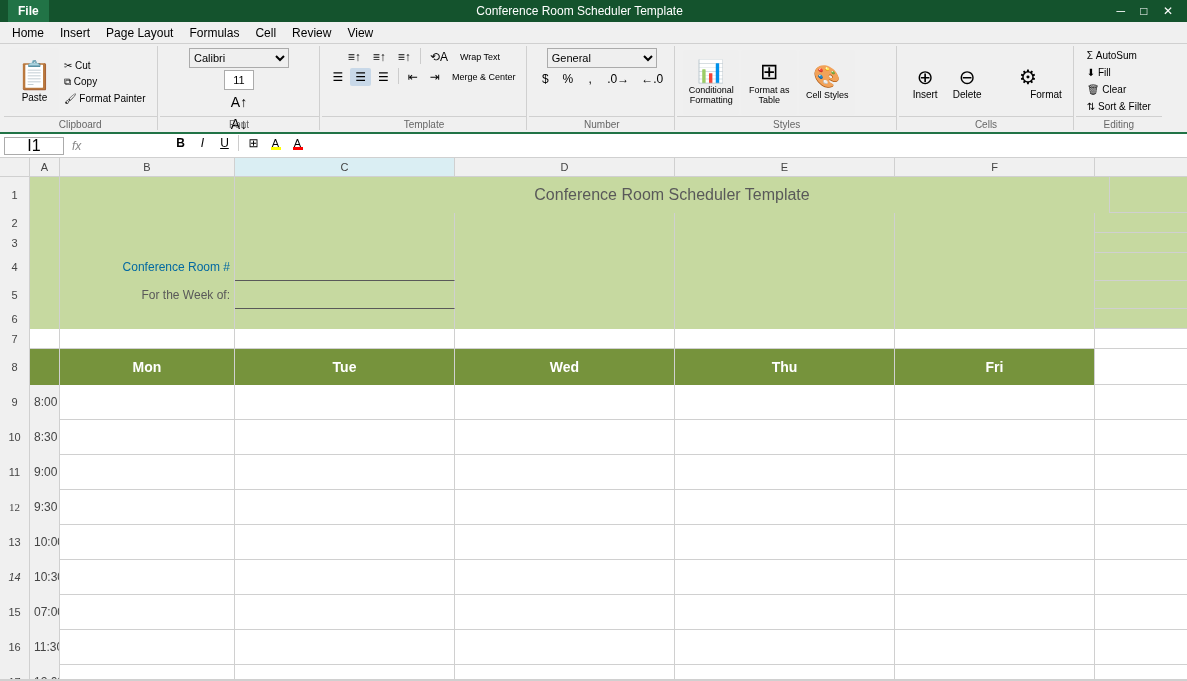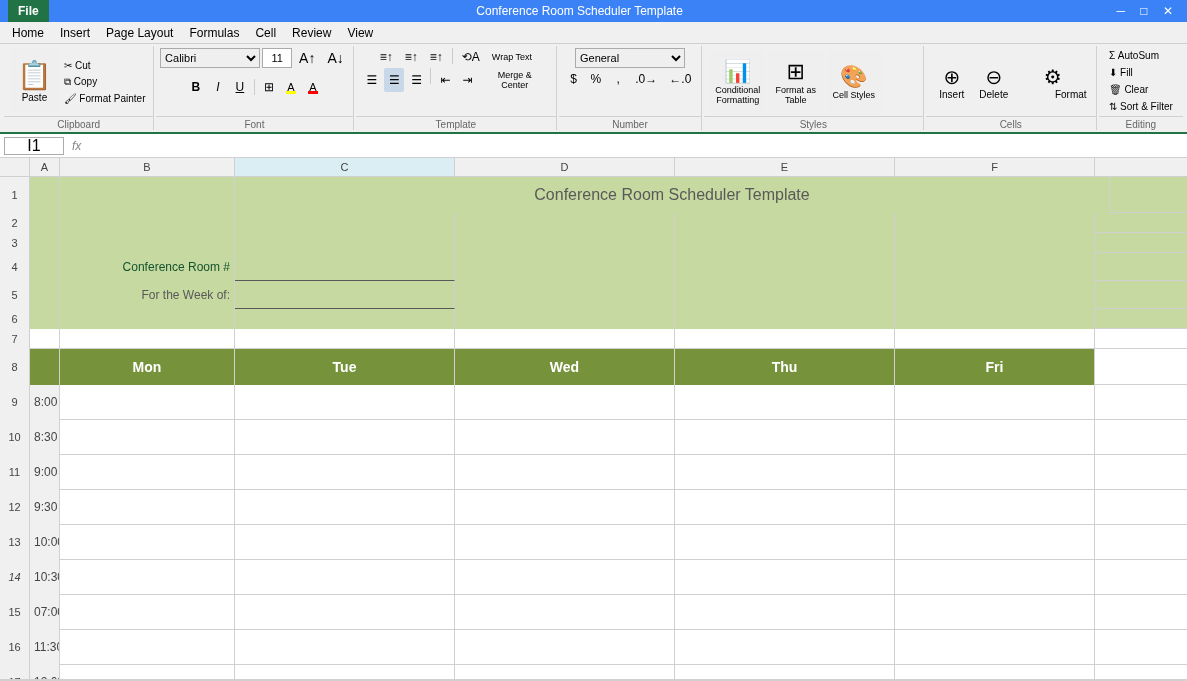--- a/index.html
+++ b/index.html
@@ -101,21 +101,21 @@
       border-radius: 2px;
       font-size: 10px;
       padding: 1px 4px;
       cursor: pointer;
       text-align: left;
       white-space: nowrap;
     }
 
     
     .font-group { min-width: 160px; }
-    .font-row1 { display: flex; gap: 2px; align-items: center; margin-bottom: 10px; }
+    .font-row1 { display: flex; gap: 2px; align-items: center; margin-bottom: 0; flex-direction: column; }
     select.font-select {
       font-size: 11px;
       border: 1px solid #ababab;
       height: 20px;
       width: 100px;
     }
     input.font-size {
       font-size: 11px;
       border: 1px solid #ababab;
       height: 20px;
@@ -304,21 +304,21 @@
     .header-row .row-num { height: 36px; line-height: 36px; }
     .header-row .grid-cell { height: 36px; line-height: 34px; }
 
     .tall-row { min-height: 28px; height: 28px; }
     .tall-row .row-num { height: 28px; line-height: 28px; }
     .tall-row .grid-cell { height: 28px; line-height: 26px; }
   </style>
 </head>
 <body>
 
-<div style="display:flex; background:#3b82f6; color:white; height:22px; align-items:center; padding:0 8px; font-size:12px;">
+<div style="display:flex; background:#14532d; color:white; height:22px; align-items:center; padding:0 8px; font-size:12px;">
   <button style="background:#217346; color:white; border:none; padding:2px 10px; font-size:12px; cursor:pointer; height:22px; font-weight:bold;">File</button>
   <span style="margin-left:auto; font-size:12px;">Conference Room Scheduler Template</span>
   <span style="margin-left:auto;">
     <button style="background:none;border:none;color:white;cursor:pointer;font-size:12px;padding:0 6px;">─</button>
     <button style="background:none;border:none;color:white;cursor:pointer;font-size:12px;padding:0 6px;">□</button>
     <button style="background:none;border:none;color:white;cursor:pointer;font-size:12px;padding:0 6px;">✕</button>
   </span>
 </div>
 
 <div class="menu-bar">
@@ -491,21 +491,21 @@
       <div class="grid-cell col-b template-header"></div>
       <div class="grid-cell col-c template-header"></div>
       <div class="grid-cell col-d template-header"></div>
       <div class="grid-cell col-e template-header"></div>
       <div class="grid-cell col-f template-header"></div>
     </div>
 
     <div class="grid-row tall-row template-header">
       <div class="row-num" style="height:28px; line-height:28px;">4</div>
       <div class="grid-cell col-a template-header" style="height:28px; line-height:26px;"></div>
-      <div class="grid-cell col-b template-header" style="height:28px; line-height:26px; text-align:right; color:#14532d; font-size:12px;">Conference Room #</div>
+      <div class="grid-cell col-b template-header" style="height:28px; line-height:26px; text-align:right; color:#0369a1; font-size:12px;">Conference Room #</div>
       <div class="grid-cell col-c template-header" style="height:28px; line-height:26px; border-bottom:1px solid #595959;"></div>
       <div class="grid-cell col-d template-header" style="height:28px;"></div>
       <div class="grid-cell col-e template-header" style="height:28px;"></div>
       <div class="grid-cell col-f template-header" style="height:28px;"></div>
     </div>
 
     <div class="grid-row tall-row template-header">
       <div class="row-num" style="height:28px; line-height:28px;">5</div>
       <div class="grid-cell col-a template-header" style="height:28px; line-height:26px;"></div>
       <div class="grid-cell col-b template-header" style="height:28px; line-height:26px; text-align:right; color:#595959; font-size:12px;">For the Week of:</div>
@@ -569,21 +569,21 @@
       <div class="row-num" style="height:35px;line-height:35px;">11</div>
       <div class="grid-cell col-a time-cell" style="height:35px;line-height:33px;text-align:right;padding-right:6px;background:#f0f0f0;">9:00</div>
       <div class="grid-cell col-b" style="height:35px;"></div>
       <div class="grid-cell col-c" style="height:35px;"></div>
       <div class="grid-cell col-d" style="height:35px;"></div>
       <div class="grid-cell col-e" style="height:35px;"></div>
       <div class="grid-cell col-f" style="height:35px;"></div>
     </div>
 
     <div class="grid-row sched-row">
-      <div class="row-num" style="height:35px;line-height:35px;">12</div>
+      <div class="row-num" style="height:35px;line-height:35px;font-family:Liberation Serif, serif;">12</div>
       <div class="grid-cell col-a time-cell" style="height:35px;line-height:33px;text-align:right;padding-right:6px;background:#f0f0f0;">9:30</div>
       <div class="grid-cell col-b" style="height:35px;"></div>
       <div class="grid-cell col-c" style="height:35px;"></div>
       <div class="grid-cell col-d" style="height:35px;"></div>
       <div class="grid-cell col-e" style="height:35px;"></div>
       <div class="grid-cell col-f" style="height:35px;"></div>
     </div>
 
     <div class="grid-row sched-row">
       <div class="row-num" style="height:35px;line-height:35px;">13</div>

